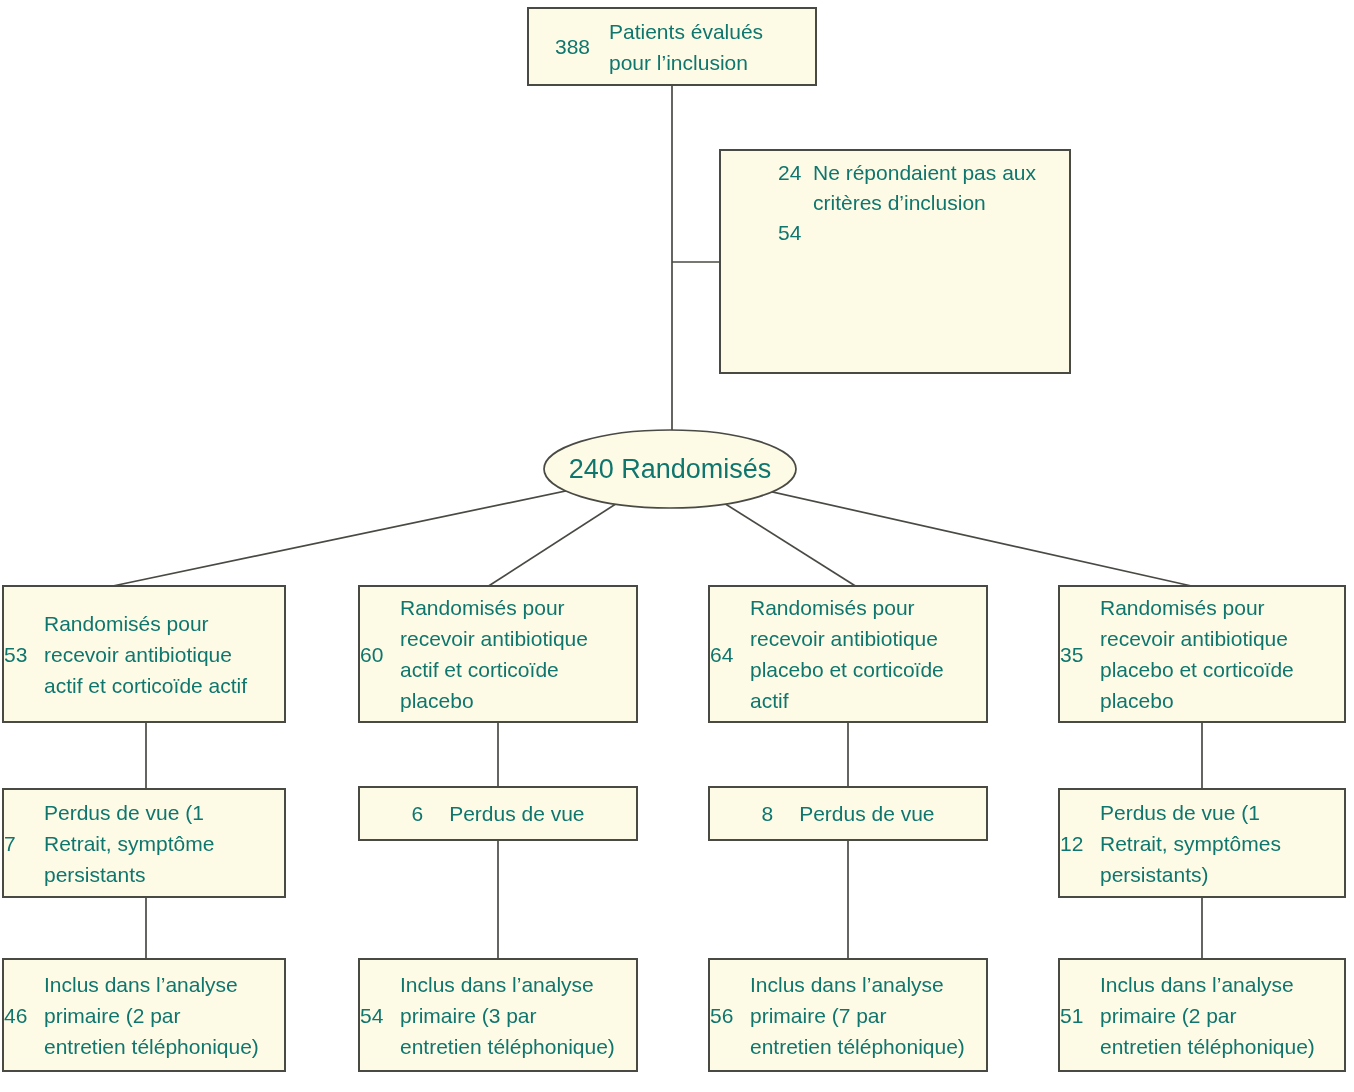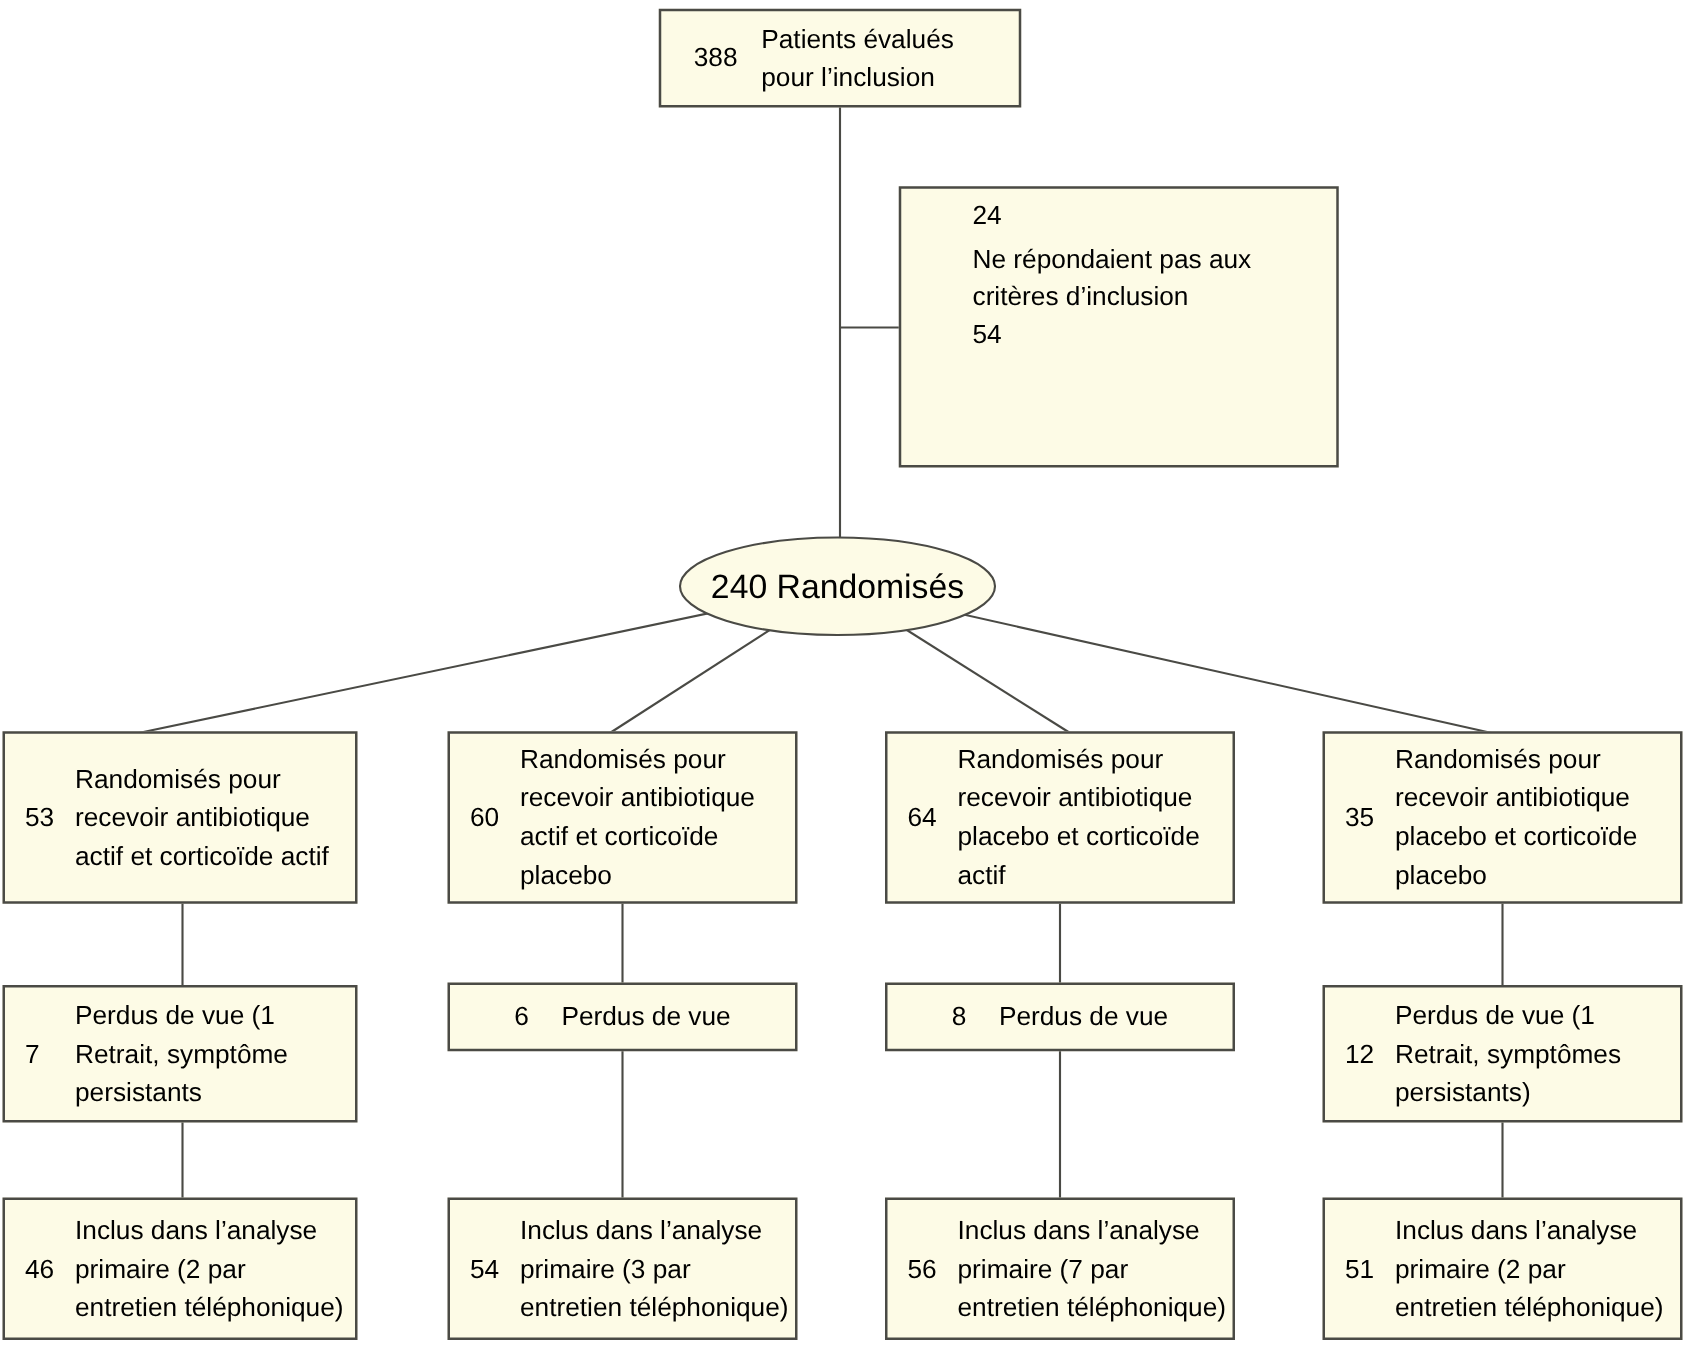--- a/index.html
+++ b/index.html
@@ -1,37 +1,37 @@
 <!DOCTYPE html>
 <html><head>
 <meta charset="utf-8">
 <style>
   html,body{margin:0;padding:0;background:#ffffff;}
   .stage{
     position:relative;width:1354px;height:1092px;
     font-family:"Liberation Sans","DejaVu Sans",sans-serif;
-    color:#000000;background:#ffffff;overflow:hidden;
+    color:#0f766e;background:#ffffff;overflow:hidden;
   }
   svg.connectors{position:absolute;left:0;top:0;z-index:0;}
   .box{
     position:absolute;z-index:1;box-sizing:border-box;
     background:#FDFBE6;border:2px solid #4a4a45;
     display:flex;align-items:center;
     font-size:21px;line-height:31px;
   }
-  .num{flex:0 0 auto;width:40px;padding-left:16px;}
+  .num{flex:0 0 auto;width:40px;}
   .txt{flex:1 1 auto;white-space:pre-line;}
   
   .assessed .num{width:54px;padding-left:26px;}
   
   .excluded{display:block;padding:7px 8px 0 12px;line-height:30px;}
   .ex-head{display:flex;}
   .ex-head .exnum{flex:0 0 45px;}
   .ex-items{margin-left:45px;}
-  .ex-item{display:flex;flex-direction:column;}
+  .ex-item{display:flex;}
   .ex-item .exnum{flex:0 0 35px;}
   .ex-item .extxt{white-space:pre-line;}
   .condensed{
     display:inline-block;transform:scaleX(0.88);transform-origin:0 100%;
     white-space:nowrap;margin-top:5px;
   }
   
   .center-box{justify-content:center;}
   .center-box .num{width:auto;padding-left:0;margin-right:26px;}
   .center-box .txt{flex:0 0 auto;}

